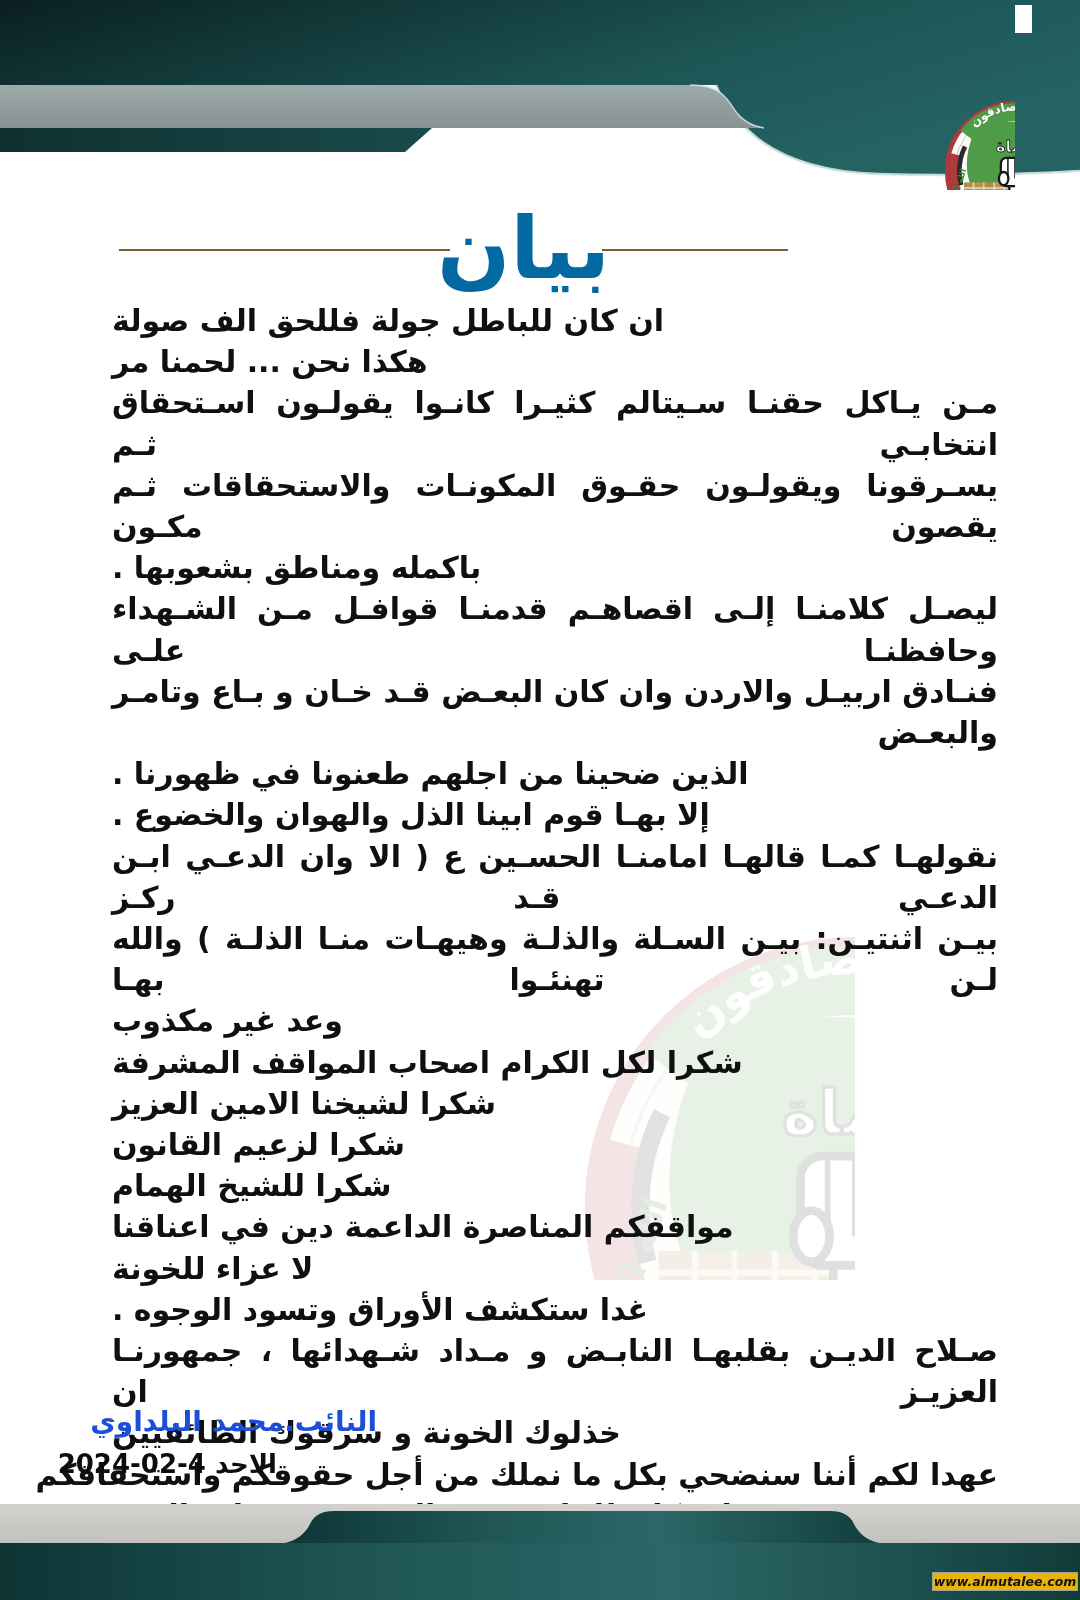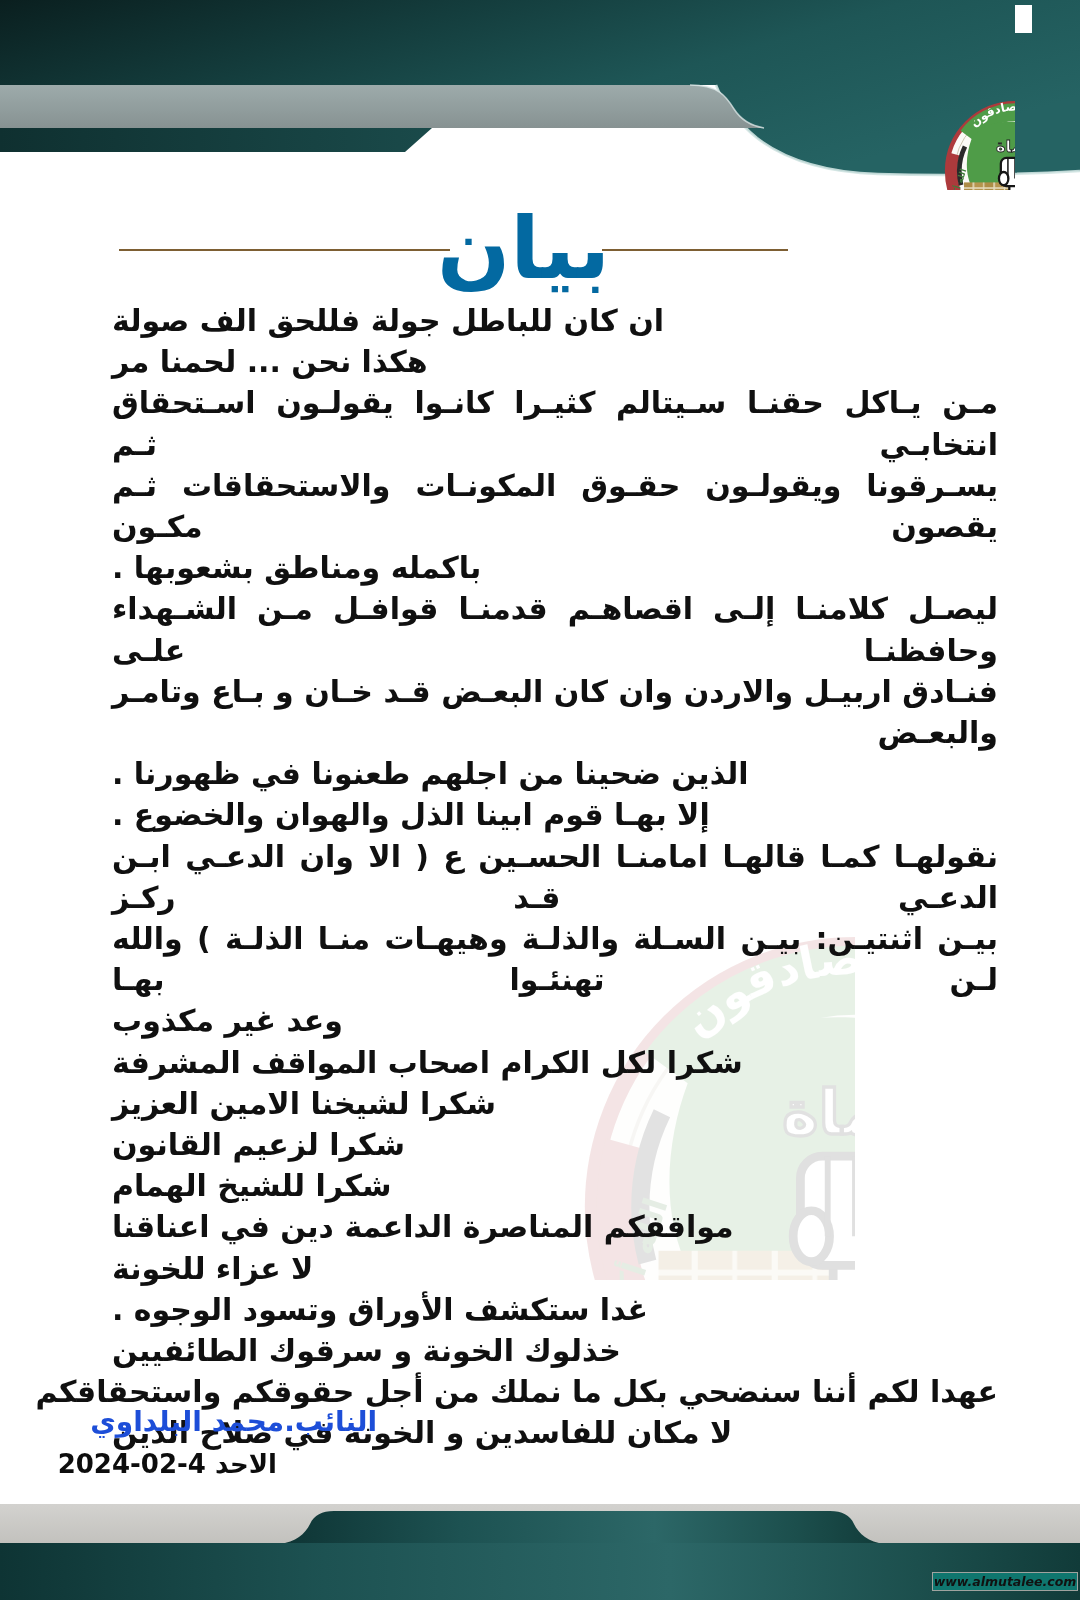--- a/index.html
+++ b/index.html
@@ -27,21 +27,21 @@
     direction:rtl; color:#101010; font-weight:bold; font-size:30px; }
   .statement .line{ line-height:41.2px; text-align:left; white-space:nowrap; }
   .statement .line.justify{ white-space:normal; text-align:justify; text-align-last:justify; }
   
   .sig-name{ position:absolute; right:703px; top:1400px; font-size:28px; font-weight:bold;
     color:#1d4ed8; direction:rtl; white-space:nowrap; line-height:44px;}
   .sig-date{ position:absolute; right:803px; top:1447px; font-size:26px; font-weight:bold;
     color:#0d0d0d; direction:rtl; white-space:nowrap; line-height:34px;}
   
   .url-box{ position:absolute; left:932px; top:1572px; width:146px; height:19px;
-    background:#0f766e; border:1px solid #9fa39f; box-sizing:border-box;
+    background:#eab308; border:1px solid #9fa39f; box-sizing:border-box;
     font-size:12.5px; font-style:italic; font-weight:bold; color:#111;
     text-align:center; line-height:17px; letter-spacing:0px; }
   svg{display:block;}
 </style>
 </head>
 <body>
 
 <div class="page">
 
   <svg width="0" height="0" style="position:absolute" aria-hidden="true">
@@ -144,20 +144,21 @@
       <div class="line justify">نقولهـا كمـا قالهـا امامنـا الحسـين ع ( الا وان الدعـي ابـن الدعـي قـد ركـز</div>
       <div class="line justify">بيـن اثنتيـن: بيـن السـلة والذلـة وهيهـات منـا الذلـة ) والله لـن تهنئـوا بهـا</div>
       <div class="line">وعد غير مكذوب</div>
       <div class="line">شكرا لكل الكرام اصحاب المواقف المشرفة</div>
       <div class="line">شكرا لشيخنا الامين العزيز</div>
       <div class="line">شكرا لزعيم القانون</div>
       <div class="line">شكرا للشيخ الهمام</div>
       <div class="line">مواقفكم المناصرة الداعمة دين في اعناقنا</div>
       <div class="line">لا عزاء للخونة</div>
       <div class="line">غدا ستكشف الأوراق وتسود الوجوه .</div>
+      <div class="line justify">صـلاح الديـن بقلبهـا النابـض و مـداد شـهدائها ، جمهورنـا العزيـز ان</div>
       <div class="line">خذلوك الخونة و سرقوك الطائفيين</div>
       <div class="line">عهدا لكم أننا سنضحي بكل ما نملك من أجل حقوقكم واستحقاقكم</div>
       <div class="line">لا مكان للفاسدين و الخونة في صلاح الدين</div>
     </div>
 
   <div class="sig-name">النائب.محمد البلداوي</div>
   <div class="sig-date">الاحد 4-02-2024</div>
 
   <svg class="abs" style="left:0;top:1504px" width="1080" height="96">
     <defs>

